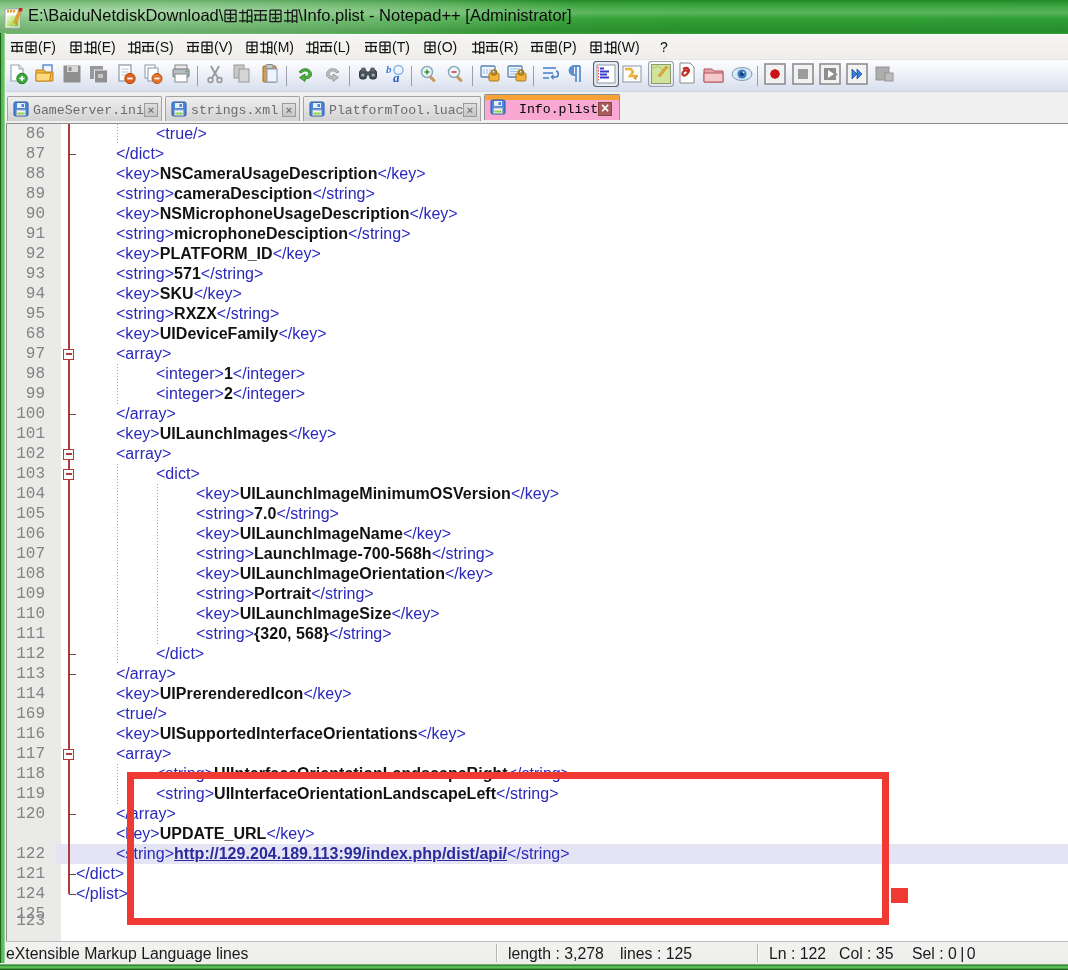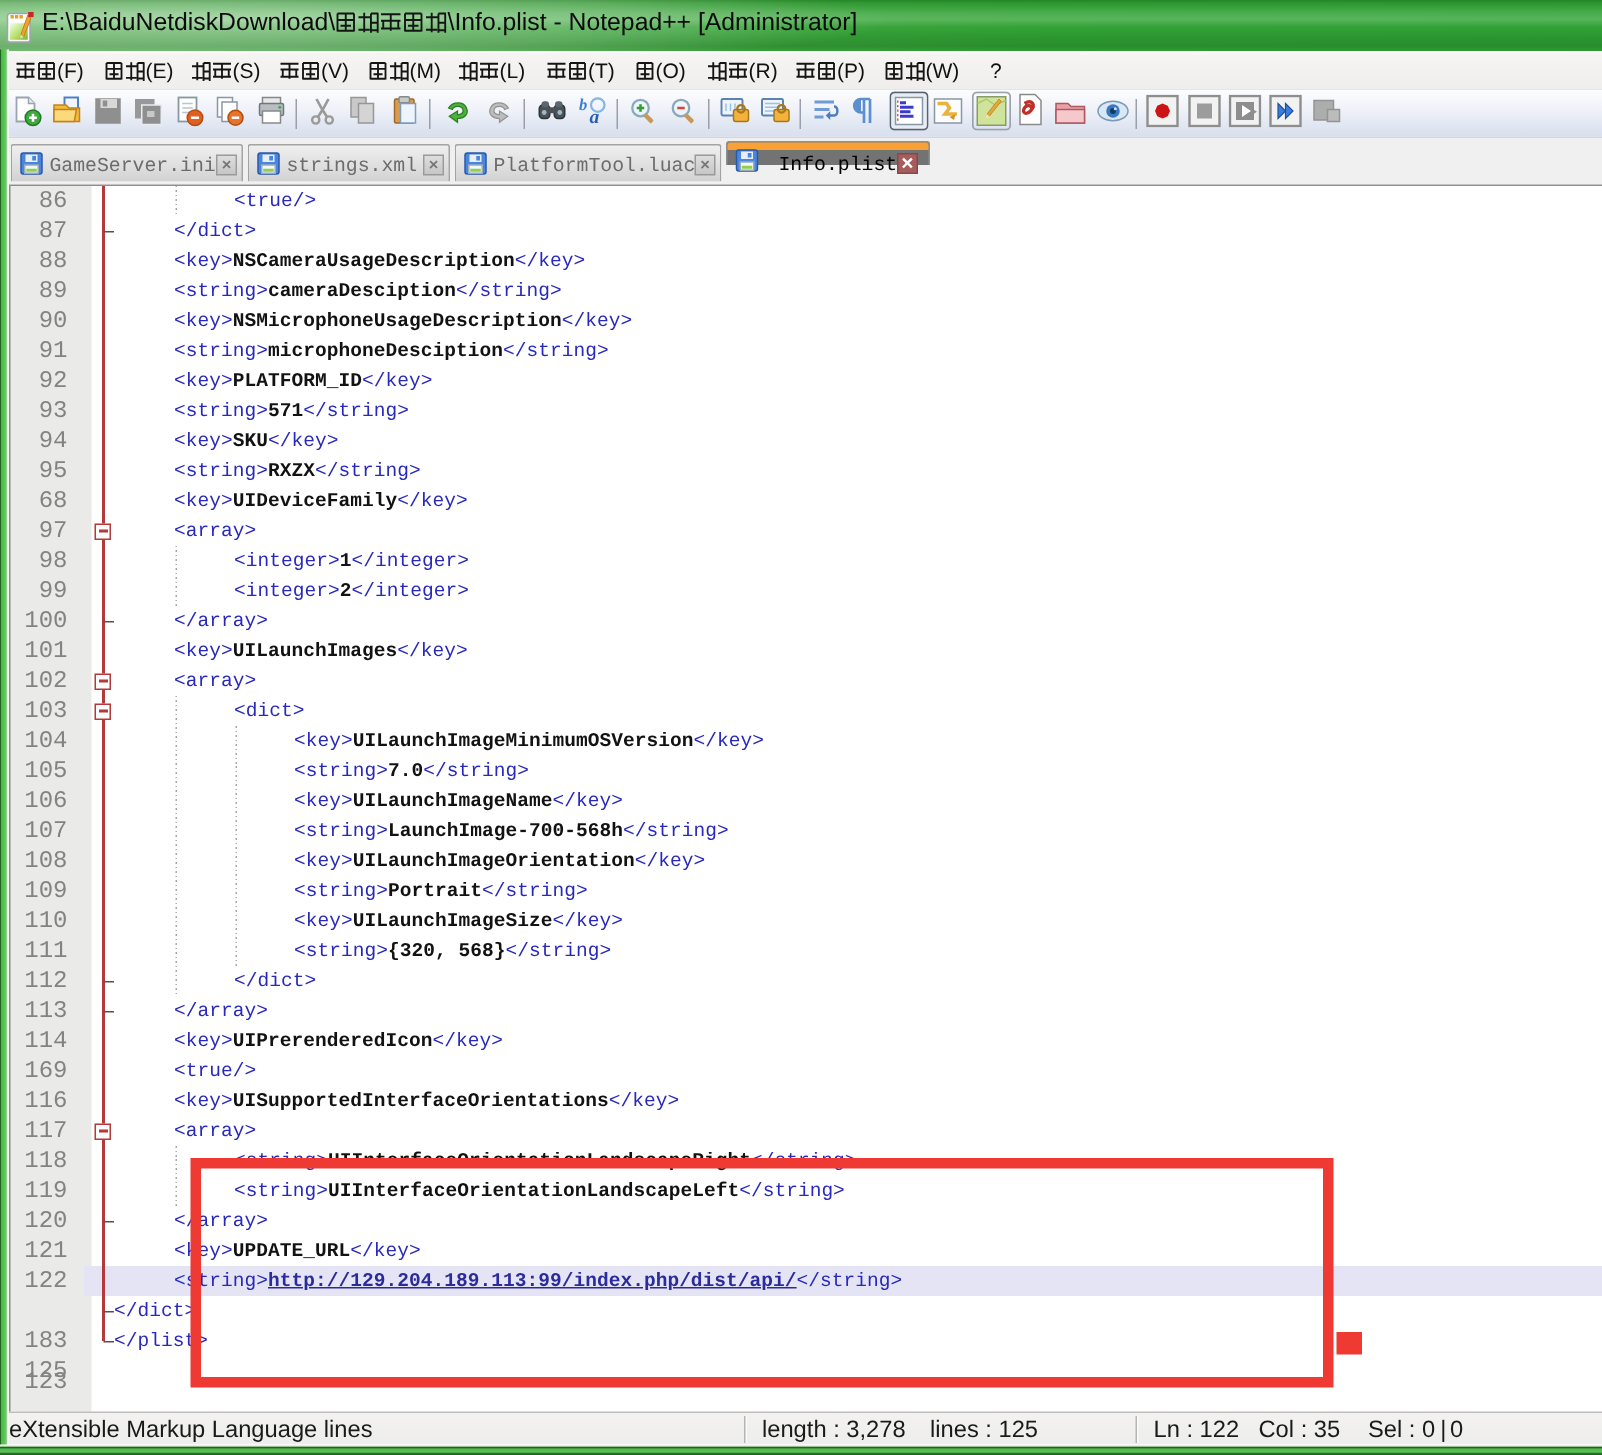--- a/index.html
+++ b/index.html
@@ -10,31 +10,31 @@
  linear-gradient(180deg,rgba(15,80,15,.34) 0,rgba(20,90,20,.14) 2px,rgba(255,255,255,.14) 9px,rgba(255,255,255,.20) 13px,rgba(255,255,255,.02) 18px,rgba(0,0,0,.08) 26px,rgba(0,0,0,.12) 31px,rgba(0,0,0,.02) 34px),
  linear-gradient(90deg,#58b156 0,#47a948 22%,#38a439 45%,#2fa132 65%,#2da032 100%);}
 #titletext{left:28px;top:6px;font-size:16.5px;color:#0c0c0c;white-space:pre}
 #menubar{left:0;top:34px;width:1068px;height:26px;background:linear-gradient(180deg,#f6f5f3,#efeeec);border-top:1px solid #fdfdfd;border-bottom:1px solid #e6e5e3}
 .mi{position:absolute;top:4px;font-size:14px;color:#111;white-space:pre}
 #toolbar{left:0;top:60px;width:1068px;height:32px;background:linear-gradient(180deg,#fcfdfe 0,#eef1f8 45%,#dfe5f1 80%,#d8dfee 100%);border-bottom:1px solid #cfd6e2}
 .tsep{position:absolute;top:6px;width:1px;height:20px;background:#9aa0aa}
 .tbtn{position:absolute;top:63px}
 #tabbar{left:0;top:92px;width:1068px;height:31px;background:#f0f0f0}
 .tab{position:absolute;top:4px;height:25px;background:linear-gradient(180deg,#efefef,#dbdbdb 70%,#d2d2d2);border:1px solid #a3a3a3;border-bottom:none;border-radius:2px 2px 0 0}
-.tab.active{top:2px;height:16px;background:#737373;border-color:#8f8f8f}
+.tab.active{top:2px;height:26px;background:#f9a8d4;border-color:#8f8f8f}
 .tab .ttext{position:absolute;top:6px;font-size:13.2px;font-family:"Liberation Mono",monospace;color:#6c6c6c;white-space:pre}
 .tab.active .ttext{color:#000;top:7px;left:34px!important}
 .orangebar{position:absolute;left:0;top:0;right:0;height:5px;background:#f8a136;border-radius:2px 2px 0 0}
 .tclose{position:absolute;width:14px;height:14px;top:6px;background:linear-gradient(180deg,#dedede,#c6c6c6);border:1px solid #9a9a9a;color:#777;font-size:11px;line-height:12px;text-align:center;font-weight:bold}
 .tab.active .tclose{background:#a85d5d;border-color:#8c4646;color:#fff;top:7px;right:7px!important;font-size:14px;line-height:11px}
 #tabline{left:0;top:122.5px;width:1068px;height:1.5px;background:#8f8f8f}
 #editor{left:0;top:124px;width:1068px;height:817px;background:#ffffff}
 #gutter{left:6px;top:124px;width:55px;height:817px;background:#eaeae8;border-left:1px solid #8c8c8c}
 .ln{position:absolute;left:7px;width:38px;height:20px;font-family:"Liberation Mono",monospace;font-size:16px;color:#838383;text-align:right;line-height:20px}
-.cl{position:absolute;left:0;height:20px;font-family:Liberation Mono, monospace;font-size:13px;line-height:20px;white-space:pre;letter-spacing:0.03px}
+.cl{position:absolute;left:0;height:20px;font-family:Liberation Sans, sans-serif;font-size:16px;line-height:20px;white-space:pre;letter-spacing:0.03px}
 .cl .t{color:#2828bd}
 .cl .b{color:#121212;font-weight:bold}
 .cl .u{color:#2b2b9d;font-weight:bold;text-decoration:underline}
 #curline{left:56px;top:844px;width:1012px;height:20px;background:#e4e4f4}
 .guide{position:absolute;width:1px;background-image:repeating-linear-gradient(to bottom,#a8a8a8 0,#a8a8a8 1px,transparent 1px,transparent 3px)}
 .foldv{position:absolute;left:68px;width:1.6px;background:#b23a3a}
 .foldtick{position:absolute;left:69px;width:7px;height:1.6px;background:#6b4848}
 .foldbox{position:absolute;left:63px;width:11px;height:11px;background:#fcfcfc;border:1.4px solid #b23a3a}
 .foldbox i{position:absolute;left:1.5px;right:1.5px;top:3.6px;height:1.5px;background:#b23a3a;display:block}
 #leftborder{left:0;top:33px;width:6px;height:937px;background:linear-gradient(90deg,#1e641e 0,#1e641e 1px,#4db84a 1px,#62c45e 3.5px,#8fd48c 4.5px,#e8f2e6 5px,#fdfdfd 6px)}
@@ -411,27 +411,27 @@
 <div class="ln" style="top:724px">116</div>
 <div class="cl" style="left:116.0px;top:724px"><span class="t">&lt;key&gt;</span><span class="b">UISupportedInterfaceOrientations</span><span class="t">&lt;/key&gt;</span></div>
 <div class="ln" style="top:744px">117</div>
 <div class="cl" style="left:116.0px;top:744px"><span class="t">&lt;array&gt;</span></div>
 <div class="ln" style="top:764px">118</div>
 <div class="cl" style="left:156.0px;top:764px"><span class="t">&lt;string&gt;</span><span class="b">UIInterfaceOrientationLandscapeRight</span><span class="t">&lt;/string&gt;</span></div>
 <div class="ln" style="top:784px">119</div>
 <div class="cl" style="left:156.0px;top:784px"><span class="t">&lt;string&gt;</span><span class="b">UIInterfaceOrientationLandscapeLeft</span><span class="t">&lt;/string&gt;</span></div>
 <div class="ln" style="top:804px">120</div>
 <div class="cl" style="left:116.0px;top:804px"><span class="t">&lt;/array&gt;</span></div>
-<div class="ln" style="top:824px">121</div>
+<div class="ln" style="top:864px">121</div>
 <div class="cl" style="left:116.0px;top:824px"><span class="t">&lt;key&gt;</span><span class="b">UPDATE_URL</span><span class="t">&lt;/key&gt;</span></div>
 <div class="ln" style="top:844px">122</div>
 <div class="cl" style="left:116.0px;top:844px"><span class="t">&lt;string&gt;</span><span class="u">http://129.204.189.113:99/index.php/dist/api/</span><span class="t">&lt;/string&gt;</span></div>
 <div class="ln" style="top:911px">123</div>
 <div class="cl" style="left:76.0px;top:864px"><span class="t">&lt;/dict&gt;</span></div>
-<div class="ln" style="top:884px">183</div>
+<div class="ln" style="top:884px">124</div>
 <div class="cl" style="left:76.0px;top:884px"><span class="t">&lt;/plist&gt;</span></div>
 <div class="ln" style="top:904px">125</div>
 <div class="guide" style="left:117px;top:124px;height:20px"></div>
 <div class="guide" style="left:117px;top:364px;height:40px"></div>
 <div class="guide" style="left:117px;top:464px;height:200px"></div>
 <div class="guide" style="left:117px;top:764px;height:40px"></div>
 <div class="guide" style="left:157px;top:484px;height:160px"></div>
 <div class="foldv abs" style="top:124px;height:770px"></div>
 <div class="foldtick abs" style="top:153.5px"></div>
 <div class="foldtick abs" style="top:413.5px"></div>

